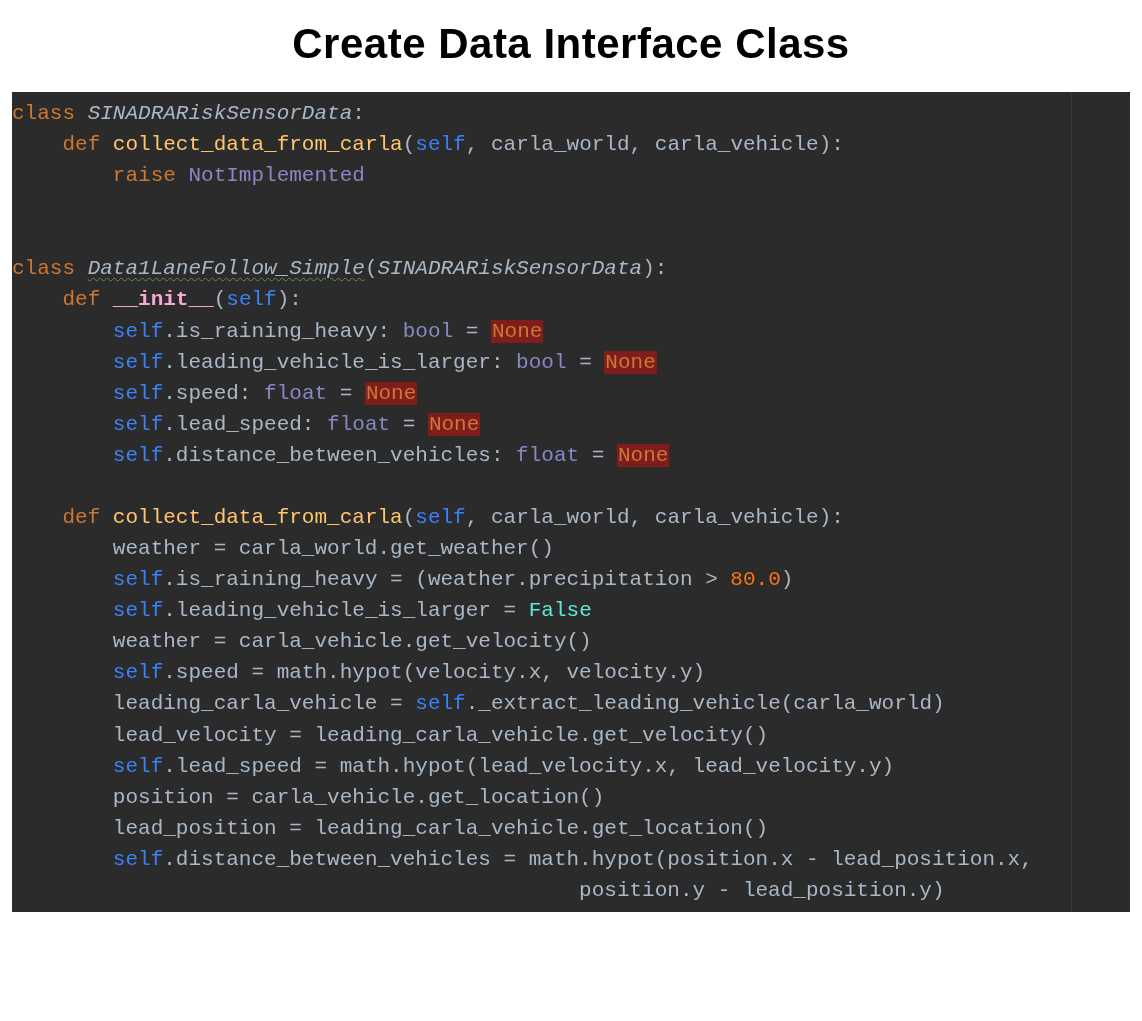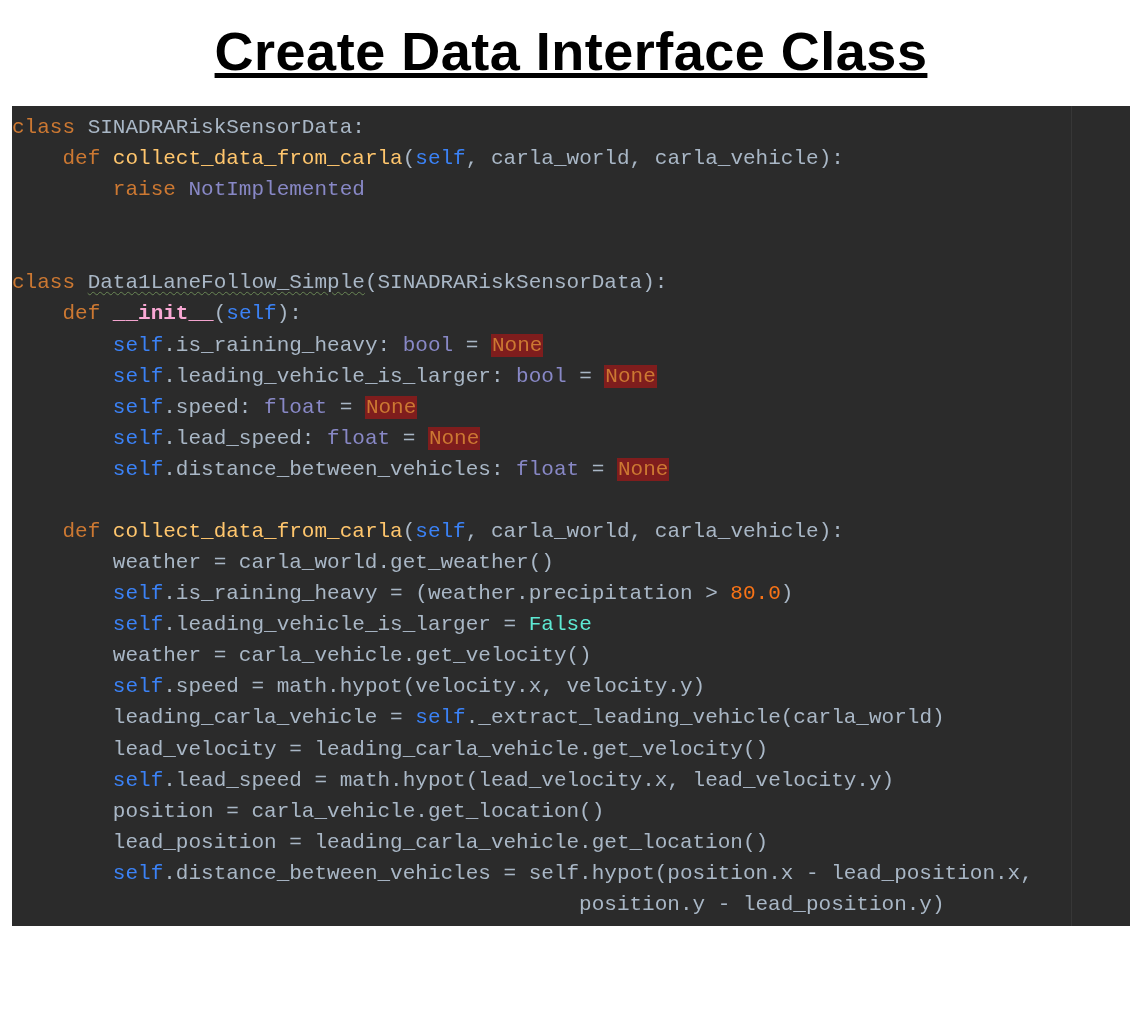--- a/index.html
+++ b/index.html
@@ -4,23 +4,22 @@
   <style>
     * { box-sizing: border-box; margin: 0; padding: 0; }
     body {
       background: #fff;
       font-family: -apple-system, BlinkMacSystemFont, "Segoe UI", sans-serif;
       width: 1142px;
       padding: 10px 0 20px 0;
     }
     .heading {
       text-align: center;
-      font-size: 54px;
+      font-size: 42px;
       font-weight: 700;
-      text-decoration: underline;
       color: #000;
       margin: 10px 0 24px 0;
       letter-spacing: 0.5px;
     }
     .code-block {
       background: #2b2b2b;
       color: #a9b7c6;
       font-family: "Consolas", "Monaco", "Courier New", monospace;
       font-size: 21px;
       line-height: 1.48;
@@ -32,21 +31,21 @@
     }
     .code-block::after{
       
       content:"";
       position:absolute;
       top:0; bottom:0;
       right:58px;
       border-right:1px solid rgba(255,255,255,0.06);
     }
     .kw   { color: #cc7832; text-align: right; }   
-    .cls  { color: #a9b7c6; }   
+    .cls  { color: #a9b7c6; font-style: italic; }   
     .fn   { color: #ffc66d; }   
     .dunder{ color:#f9a8d4;font-weight:bold; }   
     .self { color:#3b82f6; }    
     .param{ color:#a9b7c6; }    
     .builtin{ color:#8888c6; }  
     .none-h{ color:#cc7832; background:#7f1d1d; padding:0 1px; }
     .num  { color:#f97316; }
     .const{ color:#5eead4; }    
     .punc { color:#a9b7c6; }
     .warn-underline {
@@ -77,14 +76,14 @@
         <span>weather = carla_world.get_weather()</span>
         <span class="self">self</span><span>.is_raining_heavy = (weather.precipitation &gt; </span><span class="num">80.0</span><span>)</span>
         <span class="self">self</span><span>.leading_vehicle_is_larger = </span><span class="const">False</span>
         <span>weather = carla_vehicle.get_velocity()</span>
         <span class="self">self</span><span>.speed = math.hypot(velocity.x, velocity.y)</span>
         <span>leading_carla_vehicle = </span><span class="self">self</span><span>._extract_leading_vehicle(carla_world)</span>
         <span>lead_velocity = leading_carla_vehicle.get_velocity()</span>
         <span class="self">self</span><span>.lead_speed = math.hypot(lead_velocity.x, lead_velocity.y)</span>
         <span>position = carla_vehicle.get_location()</span>
         <span>lead_position = leading_carla_vehicle.get_location()</span>
-        <span class="self">self</span><span>.distance_between_vehicles = self.hypot(position.x - lead_position.x,</span>
+        <span class="self">self</span><span>.distance_between_vehicles = math.hypot(position.x - lead_position.x,</span>
 <span>                                             position.y - lead_position.y)</span></div>
 
 </body></html>

